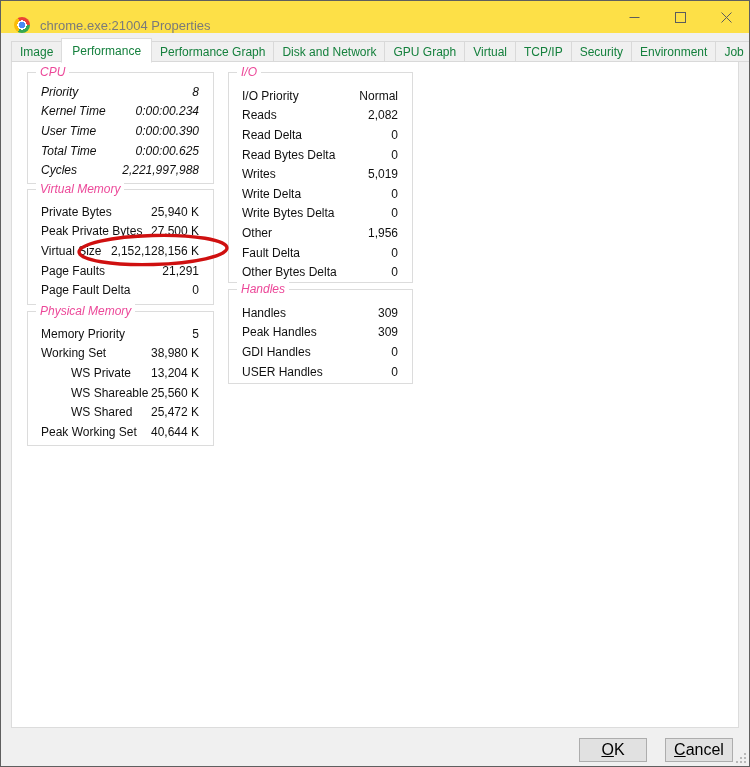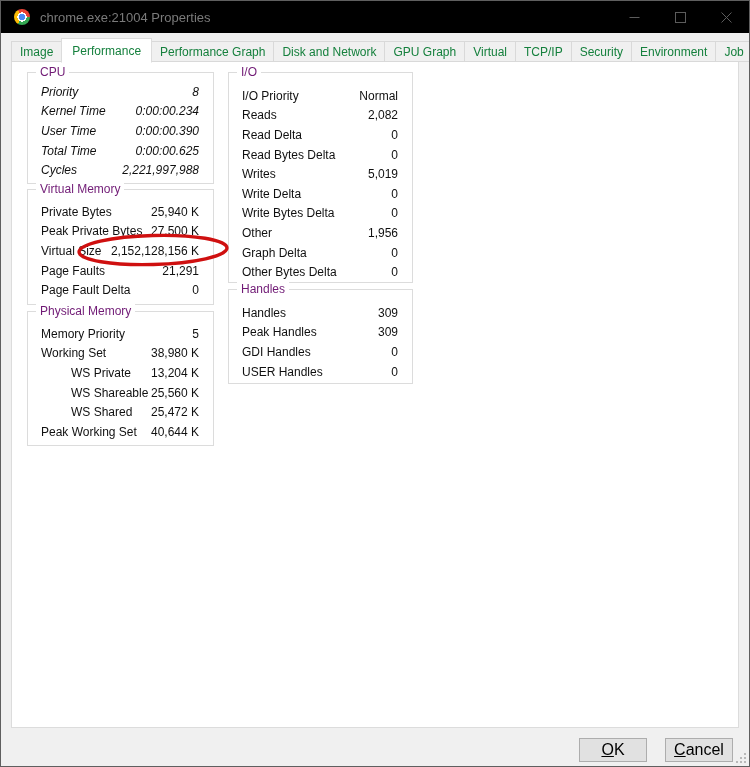--- a/index.html
+++ b/index.html
@@ -2,41 +2,41 @@
 <html><head>
 <meta charset="utf-8">
 <style>
   html,body{margin:0;padding:0;background:#c8c8c8;}
   .window{
     position:relative;width:750px;height:767px;box-sizing:border-box;
     border:1px solid #5f5f5f;background:#f0f0f0;overflow:hidden;
     font-family:"Liberation Sans",sans-serif;
   }
   
-  .titlebar{position:absolute;left:0;top:0;right:0;height:32px;background:#000000;display:flex;align-items:center;}
+  .titlebar{position:absolute;left:0;top:0;right:0;height:32px;background:#fde047;display:flex;align-items:flex-end;}
   .app-icon{width:16px;height:16px;margin-left:13px;border-radius:50%;flex:0 0 auto;
     background:
       radial-gradient(circle at 50% 50%, #4a8af4 0 3.1px, #ffffff 3.1px 4.7px, rgba(0,0,0,0) 4.7px),
       conic-gradient(from -30deg, #ea4335 0 120deg, #34a853 120deg 240deg, #fbbc05 240deg 360deg);}
   .wtitle{margin-left:10px;font-size:13px;color:#7a7a7a;flex:1;white-space:nowrap;overflow:hidden;}
   .controls{display:flex;height:32px;}
   .wbtn{width:46px;height:32px;display:flex;align-items:center;justify-content:center;background:transparent;border:none;padding:0;}
   .wbtn svg{display:block;}
   
   .tabstrip{position:absolute;left:10px;top:36px;height:25px;display:flex;align-items:flex-end;z-index:5;}
   .tab{box-sizing:border-box;height:21px;padding:3px 8px 0;background:#f0f0f0;border:1px solid #d9d9d9;
        font-size:12px;color:#15803d;margin-right:-1px;white-space:nowrap;cursor:default;}
   .tab.active{position:relative;z-index:6;height:25px;padding:5px 10px 0;background:#fff;
        border-color:#dcdcdc;border-bottom:1px solid #fff;margin-bottom:-1px;}
   
   .panel{position:absolute;left:10px;top:60px;width:728px;height:667px;background:#fff;
        border:1px solid #dcdcdc;box-sizing:border-box;}
   
   .groupbox{position:absolute;border:1px solid #dcdcdc;box-sizing:border-box;background:#fff;}
-  .gtitle{position:absolute;top:-8px;left:8px;background:#fff;padding:0 4px;font-size:12px;color:#701a75;line-height:15px;white-space:nowrap;}
+  .gtitle{position:absolute;top:-8px;left:8px;background:#fff;padding:0 4px;font-size:12px;color:#ec4899;line-height:15px;white-space:nowrap;font-style:italic;}
   .rows{box-sizing:border-box;}
   .row{display:flex;justify-content:space-between;align-items:center;height:19.6px;padding:0 14px 0 13px;font-size:12px;color:#101010;}
   .row .lbl{white-space:nowrap;}
   .row .val{white-space:nowrap;}
   .row.indent .lbl{padding-left:30px;}
   .g-cpu{left:15px;top:10px;width:187px;height:112px;}
   .g-vm{left:15px;top:127px;width:187px;height:116px;}
   .g-pm{left:15px;top:249px;width:187px;height:135px;}
   .g-io{left:216px;top:10px;width:185px;height:211px;}
   .g-handles{left:216px;top:227px;width:185px;height:95px;}
@@ -271,21 +271,21 @@
             <span class="lbl">Write Bytes Delta</span>
             <span class="val">0</span>
           </div>
 
           <div class="row">
             <span class="lbl">Other</span>
             <span class="val">1,956</span>
           </div>
 
           <div class="row">
-            <span class="lbl">Graph Delta</span>
+            <span class="lbl">Fault Delta</span>
             <span class="val">0</span>
           </div>
 
           <div class="row">
             <span class="lbl">Other Bytes Delta</span>
             <span class="val">0</span>
           </div>
         </div>
     </div>
 

